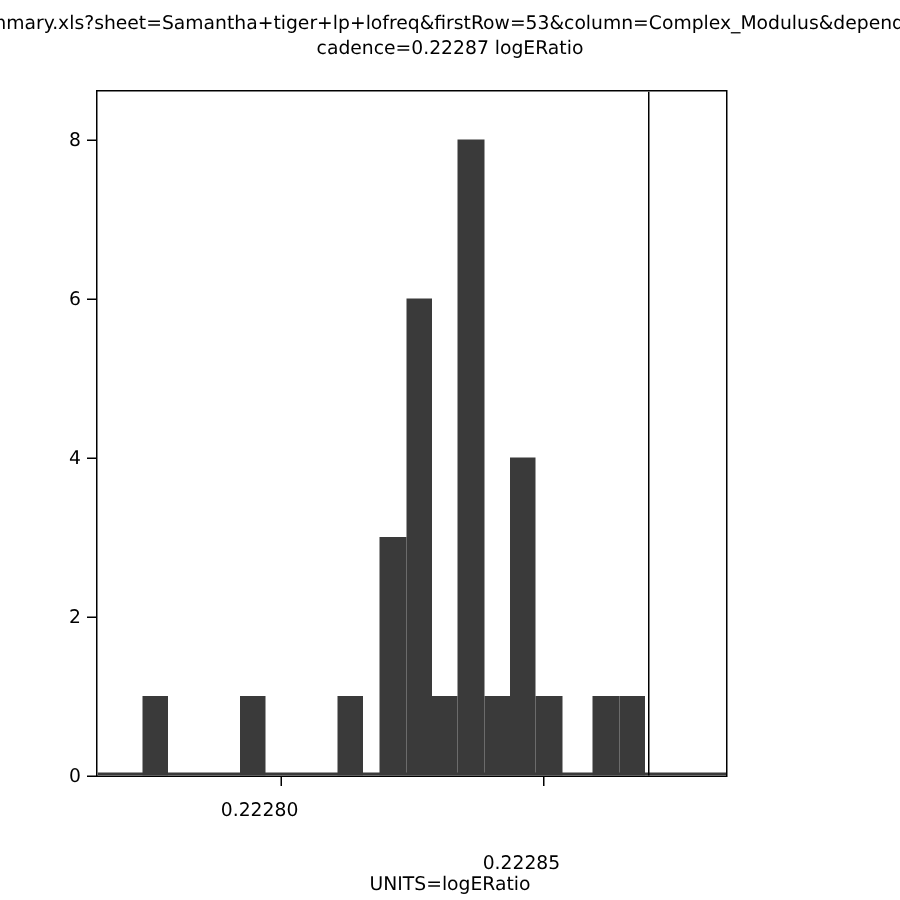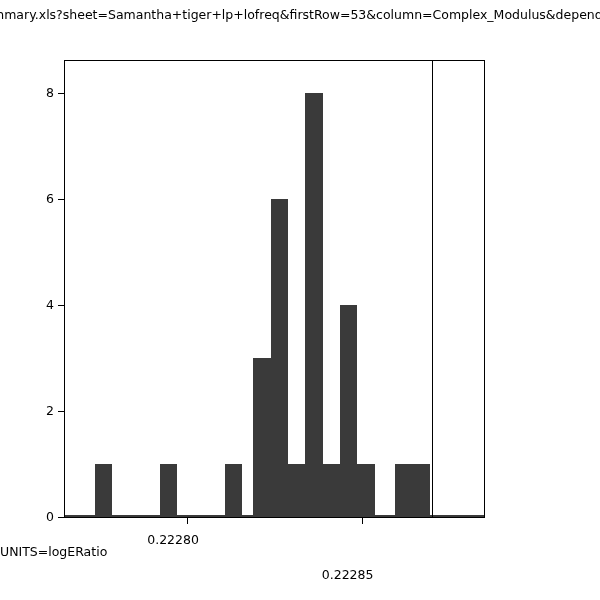--- a/index.html
+++ b/index.html
@@ -88,34 +88,35 @@
     transform: translateX(-40px);
   }
   .xtick-mark {
     position: absolute;
     width: 1px;
     height: 6px;
     background: #000000;
   }
   .xaxis-title {
     position: absolute;
-    top: 544px;
+    top: 581px;
     left: 0;
     width: 600px;
-    text-align: left;
+    text-align: center;
     font-size: 12.5px;
   }
 </style>
 </head>
 <body>
 
 <div id="root">
 
   <div class="title-block">
     <span class="title-line1">mmary.xls?sheet=Samantha+tiger+lp+lofreq&amp;firstRow=53&amp;column=Complex_Modulus&amp;depend</span>
+    <span class="title-line2">cadence=0.22287 logERatio</span>
   </div>
 
   <div class="plot-frame">
     <div class="bars-layer" id="bars-layer">
         <div class="bar" style="left: 30px; width: 17px; height: 53.0233px; background: rgb(58, 58, 58);"></div>
         <div class="bar" style="left: 95px; width: 17px; height: 53.0233px; background: rgb(58, 58, 58);"></div>
         <div class="bar" style="left: 160px; width: 17px; height: 53.0233px; background: rgb(58, 58, 58);"></div>
         <div class="bar" style="left: 188px; width: 18px; height: 159.07px; background: rgb(58, 58, 58);"></div>
         <div class="bar" style="left: 206px; width: 17px; height: 318.14px; background: rgb(58, 58, 58);"></div>
         <div class="bar" style="left: 223px; width: 17px; height: 53.0233px; background: rgb(58, 58, 58);"></div>

